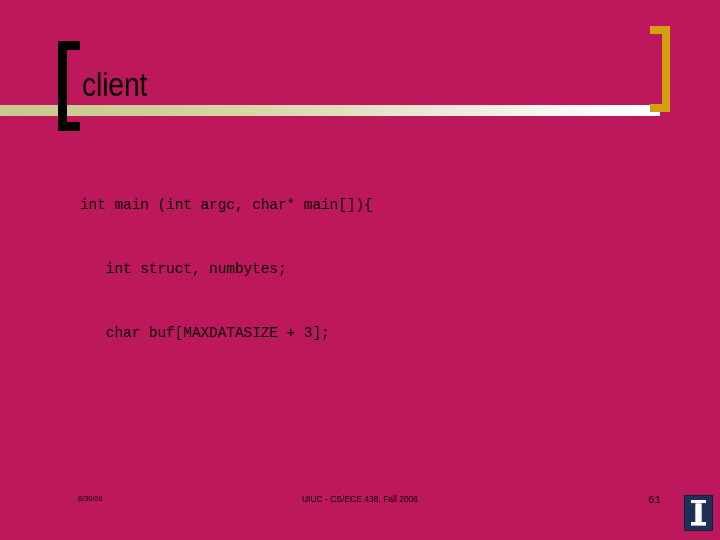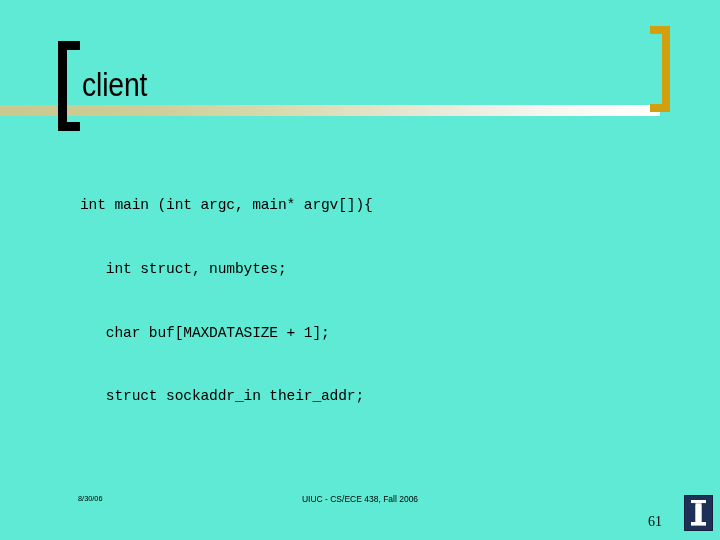--- a/index.html
+++ b/index.html
@@ -12,21 +12,21 @@
     height: 540px;
     position: relative;
     overflow: hidden;
     font-family: "Liberation Sans", sans-serif;
     -webkit-font-smoothing: none;
   }
 
   .slide {
     position: absolute;
     inset: 0;
-    background: #5eead4;
+    background: #be185d;
   }
 
   
   .title-band {
     position: absolute;
     left: 0;
     top: 105px;
     width: 660px;
     height: 11px;
     background: linear-gradient(to right,
@@ -124,24 +124,23 @@
     width: 720px;
     text-align: center;
     font-size: 8.5px;
     color: #000000;
     font-family: "Liberation Sans", sans-serif;
   }
   .footer-page {
     position: absolute;
     left: 648px;
     top: 0;
-    font-size: 14px;
-    color: #000000;
-    font-family: Liberation Serif, serif;
-    margin-top: 20px;
+    font-size: 11px;
+    color: #000000;
+    font-family: Liberation Mono, monospace;
   }
 
   
   .logo {
     position: absolute;
     left: 684px;
     top: 495px;
     width: 29px;
     height: 36px;
     background: #1f3058;
@@ -156,24 +155,23 @@
 <div class="slide">
 
   <div class="title-band"></div>
 
   <div class="bracket-left"></div>
   <div class="bracket-right"></div>
 
   <div class="slide-title">client</div>
 
   <div class="code-block">
-    <div class="code-line">int main (int argc, main* argv[]){</div>
+    <div class="code-line">int main (int argc, char* main[]){</div>
     <div class="code-line">   int struct, numbytes;</div>
-    <div class="code-line">   char buf[MAXDATASIZE + 1];</div>
-    <div class="code-line">   struct sockaddr_in their_addr;</div>
+    <div class="code-line">   char buf[MAXDATASIZE + 3];</div>
     
     
     
     
     
     
     
     
     
   </div>

